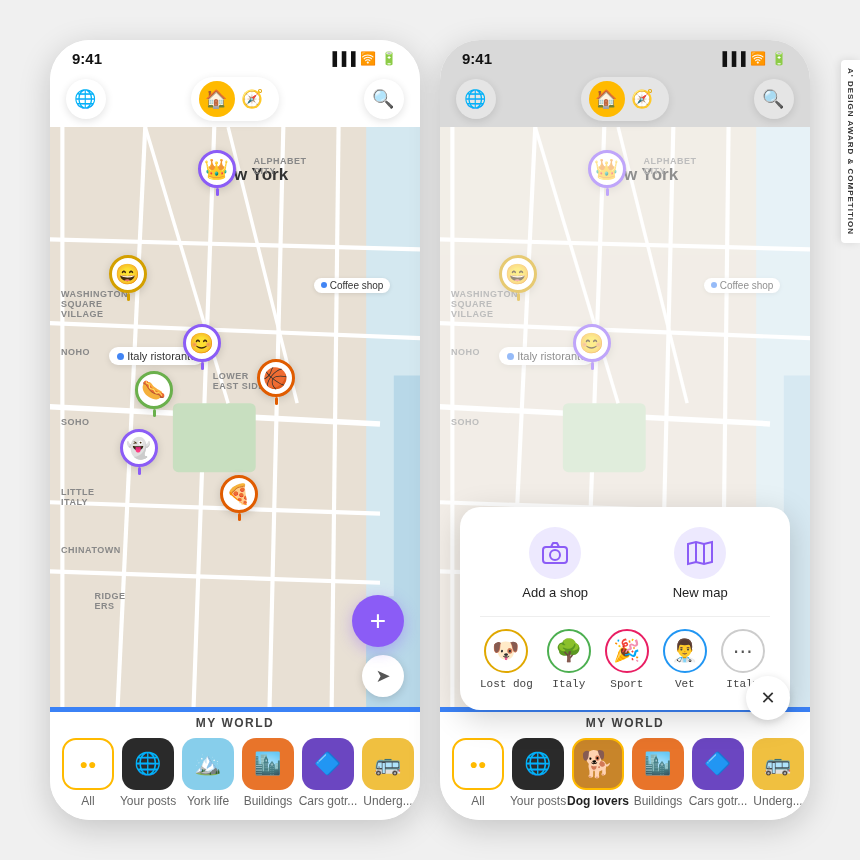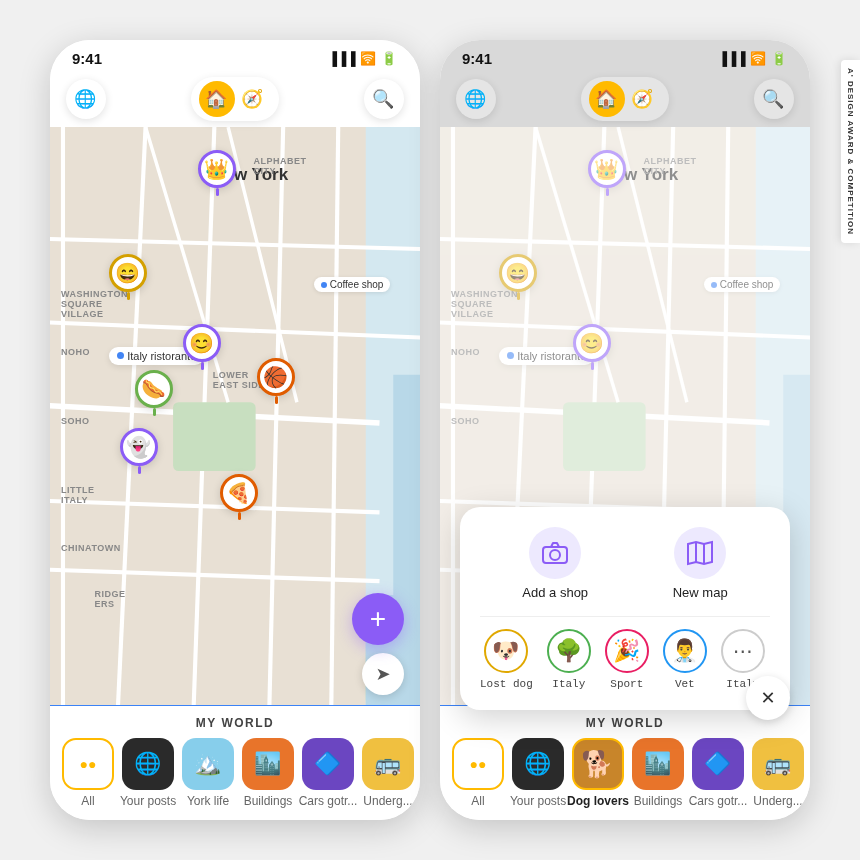--- a/index.html
+++ b/index.html
@@ -227,22 +227,22 @@
       font-size: 28px;
       color: white;
       box-shadow: 0 4px 16px rgba(139,92,246,0.4);
       right: 16px;
       bottom: 60px;
     }
 
     
     .bottom-bar {
       background: white;
-      padding: 10px 0 0;
-      border-top: 1px solid #3b82f6;
+      padding: 4px 0 0;
+      border-top: 5px solid #3b82f6;
     }
     .phone.right .bottom-bar { background: white; }
 
     .bottom-bar-title {
       text-align: center;
       font-size: 12px;
       font-weight: 700;
       letter-spacing: 1.5px;
       color: #444;
       margin-bottom: 8px;

